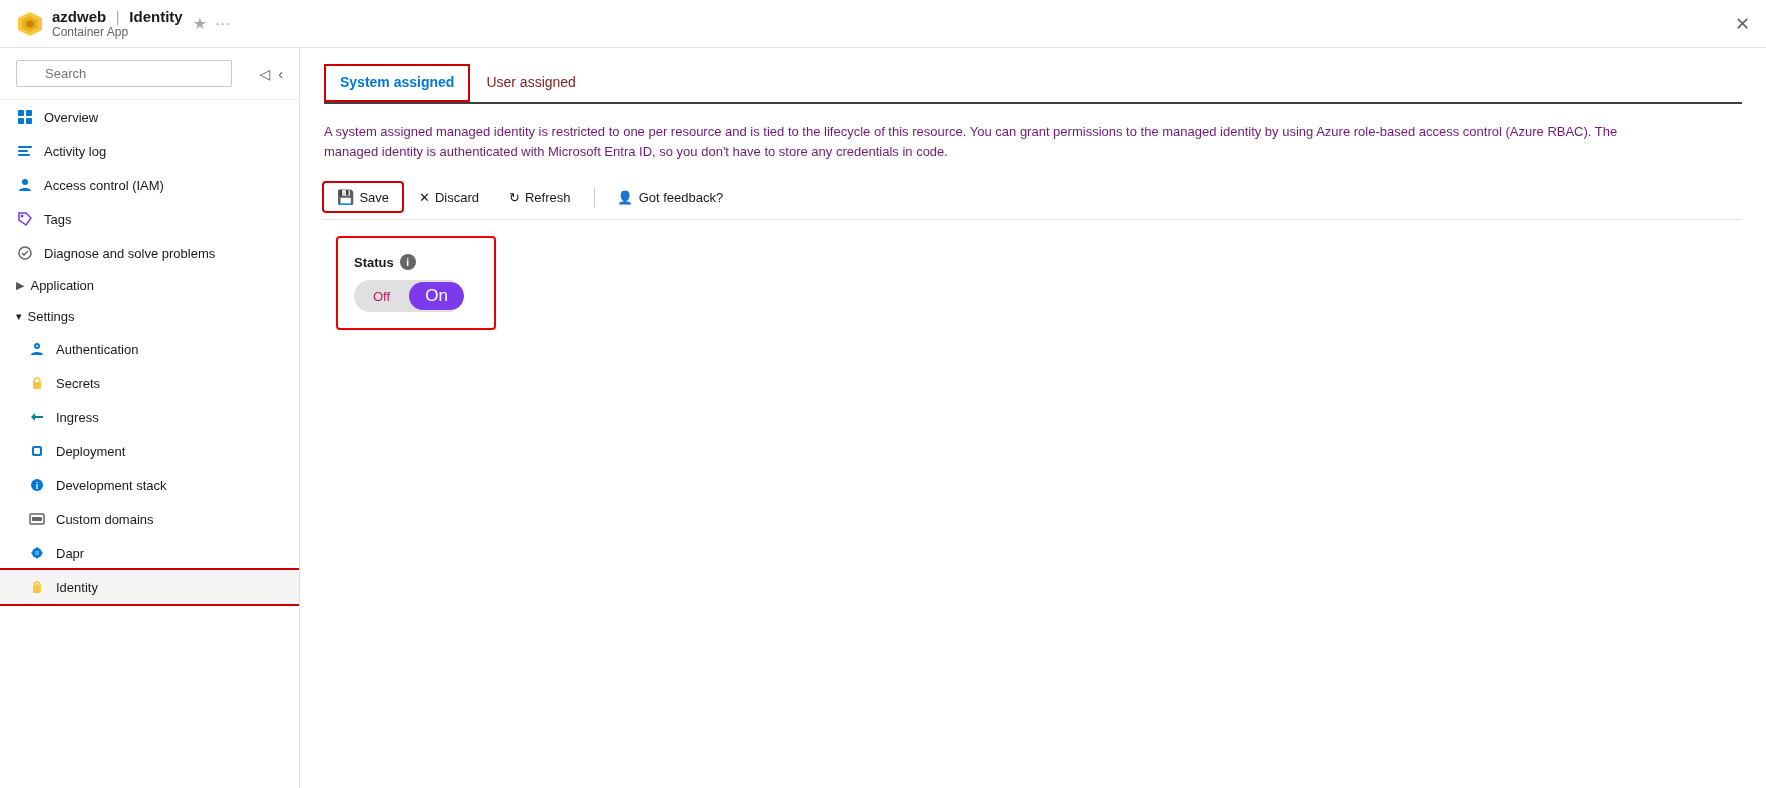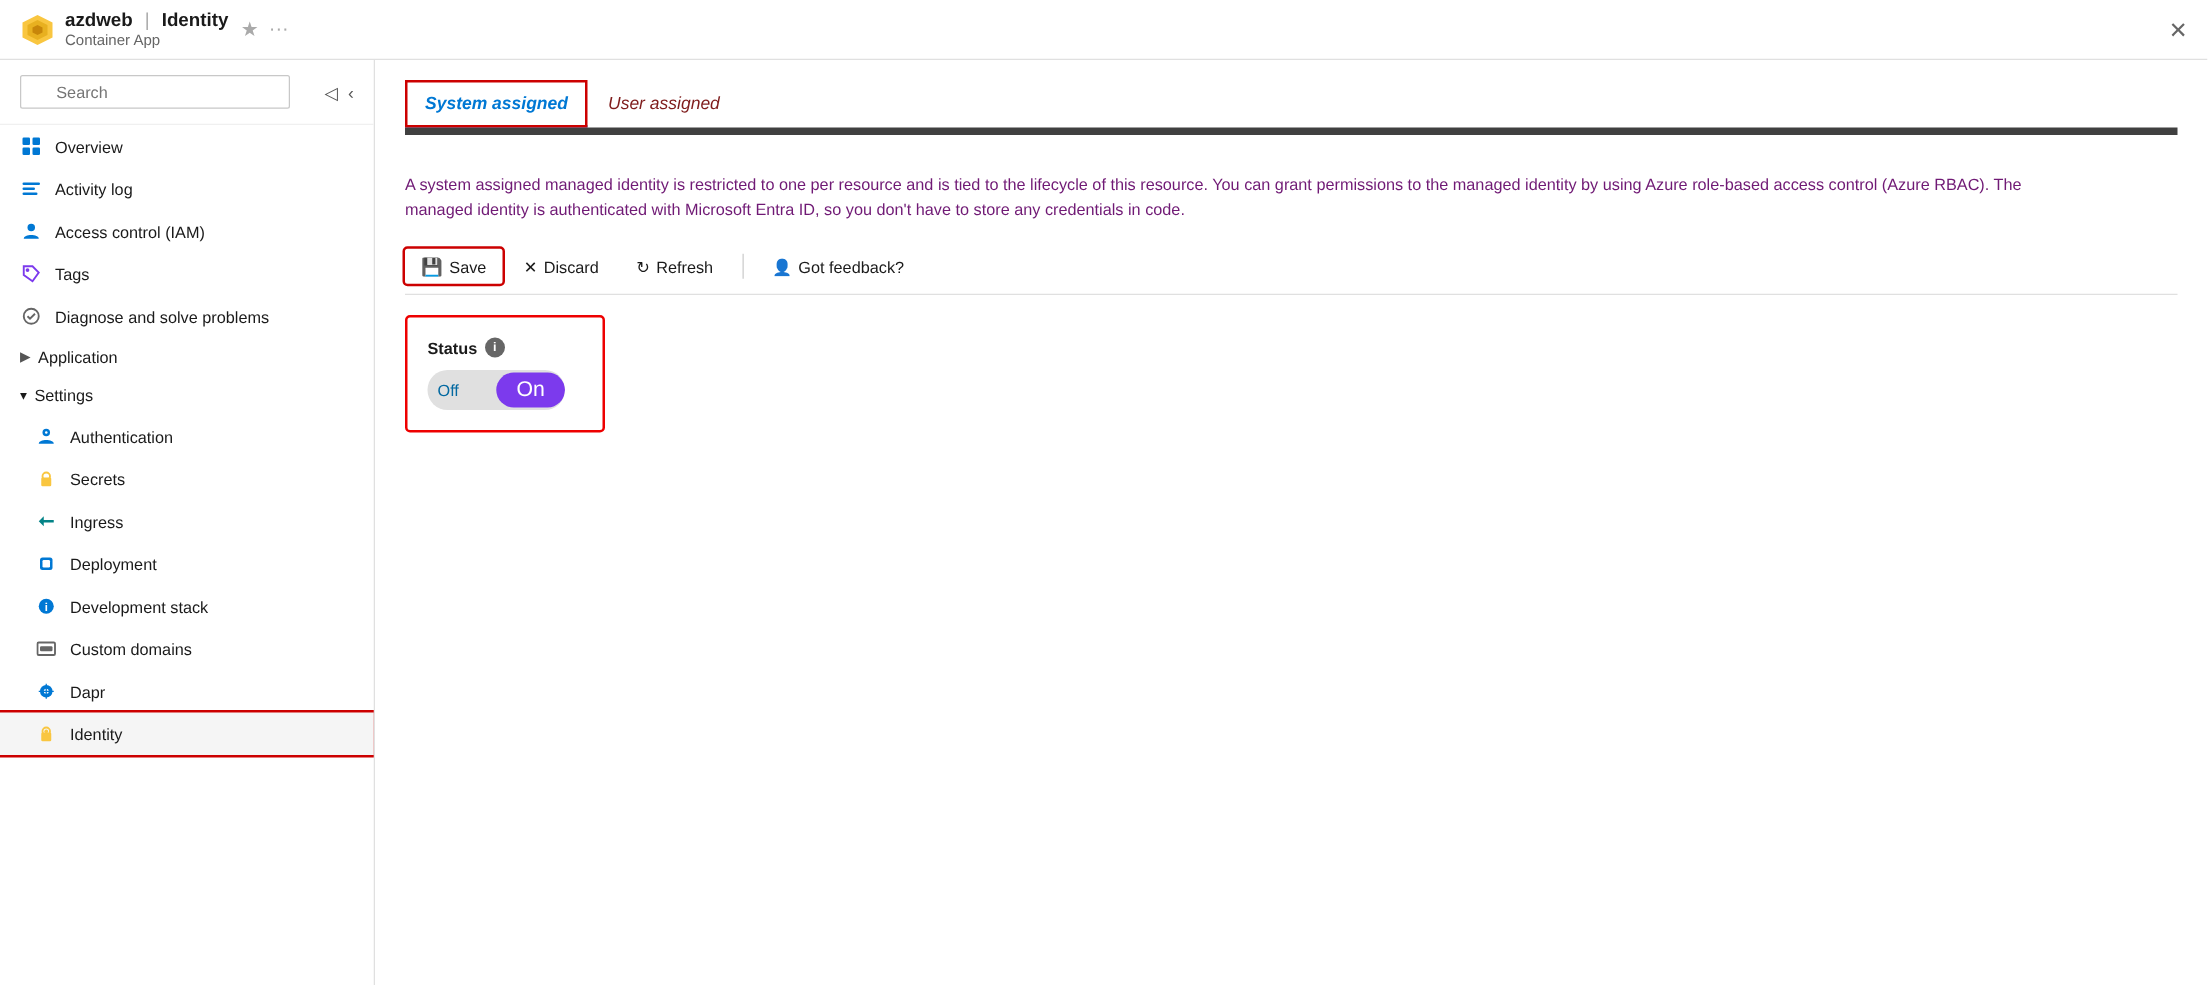--- a/index.html
+++ b/index.html
@@ -30,40 +30,40 @@
     .sidebar-group-label { display: flex; align-items: center; padding: 8px 16px; cursor: pointer; color: #1a1a1a; font-size: 13px; }
     .sidebar-group-label .chevron-down { margin-right: 6px; font-size: 11px; }
     .sidebar-subitem { display: flex; align-items: center; padding: 8px 16px 8px 28px; cursor: pointer; color: #1a1a1a; font-size: 13px; }
     .sidebar-subitem .item-icon { width: 18px; height: 18px; margin-right: 10px; flex-shrink: 0; display: flex; align-items: center; justify-content: center; }
 
     
     .content { flex: 1; background: #fff; overflow-y: auto; padding: 0; }
     .content-inner { padding: 16px 24px; }
 
     
-    .tabs { display: flex; border-bottom: 6px solid #404040; margin-bottom: 16px; font-style: italic; }
+    .tabs { display: flex; border-bottom: 2px solid #404040; margin-bottom: 4px; }
     .tab { padding: 10px 16px; cursor: pointer; font-size: 14px; color: #7f1d1d; border-bottom: 2px solid transparent; position: relative; }
     .tab.active { border-bottom: 2px solid #0078d4; font-weight: 600; color: #0078d4; }
 
     
     .description { font-size: 13px; color: #701a75; line-height: 1.5; padding: 14px 0 14px 0; max-width: 1300px; }
 
     
     .toolbar { display: flex; align-items: center; gap: 4px; padding: 8px 0; border-bottom: 1px solid #e0e0e0; margin-bottom: 16px; }
     .toolbar-btn { display: flex; align-items: center; gap: 5px; padding: 5px 12px; border: 1px solid transparent; background: transparent; cursor: pointer; font-size: 13px; color: #1a1a1a; border-radius: 2px; }
     .toolbar-divider { width: 1px; height: 20px; background: #ccc; margin: 0 6px; }
 
     
-    .status-section { border: 2px solid #e00; border-radius: 4px; padding: 16px; display: inline-block; min-width: 160px; }
+    .status-section { border: 2px solid #e00; border-radius: 4px; padding: 16px; display: inline-block; min-width: 160px; margin-left: 12px; }
     .status-label { display: flex; align-items: center; gap: 6px; font-size: 13px; font-weight: 600; margin-bottom: 10px; }
     .status-info-icon { width: 16px; height: 16px; border-radius: 50%; background: #666; color: #fff; font-size: 10px; display: flex; align-items: center; justify-content: center; cursor: pointer; }
 
     
     .toggle-wrap { display: flex; align-items: center; background: #e0e0e0; border-radius: 20px; overflow: hidden; width: 110px; height: 32px; }
-    .toggle-off { flex: 1; font-size: 13px; padding: 4px 8px; cursor: pointer; color: #0369a1; background: transparent; }
+    .toggle-off { flex: 1; text-align: center; font-size: 13px; padding: 4px 8px; cursor: pointer; color: #be185d; background: transparent; }
     .toggle-on { flex: 1; text-align: center; font-size: 17px; padding: 4px 8px; cursor: pointer; color: #fff; background: #7c3aed; border-radius: 20px; font-weight: 500; }
 
     
     .sidebar::-webkit-scrollbar { width: 6px; }
     .sidebar::-webkit-scrollbar-thumb { background: #ccc; border-radius: 3px; }
 
     
     .icon-blue { color: #0078d4; }
     .icon-purple { color: #7c3aed; }
     .icon-teal { color: #038387; }

